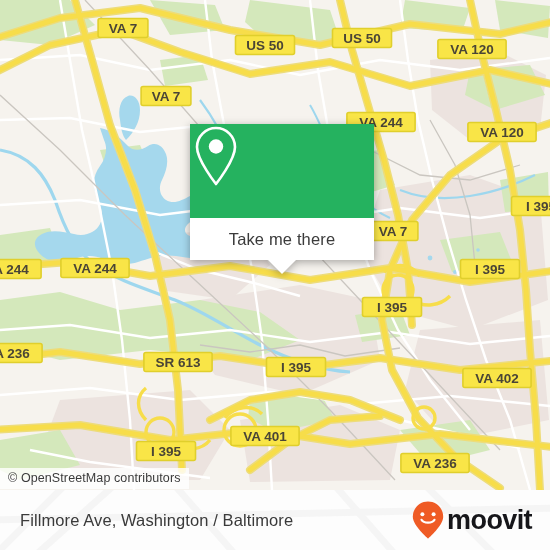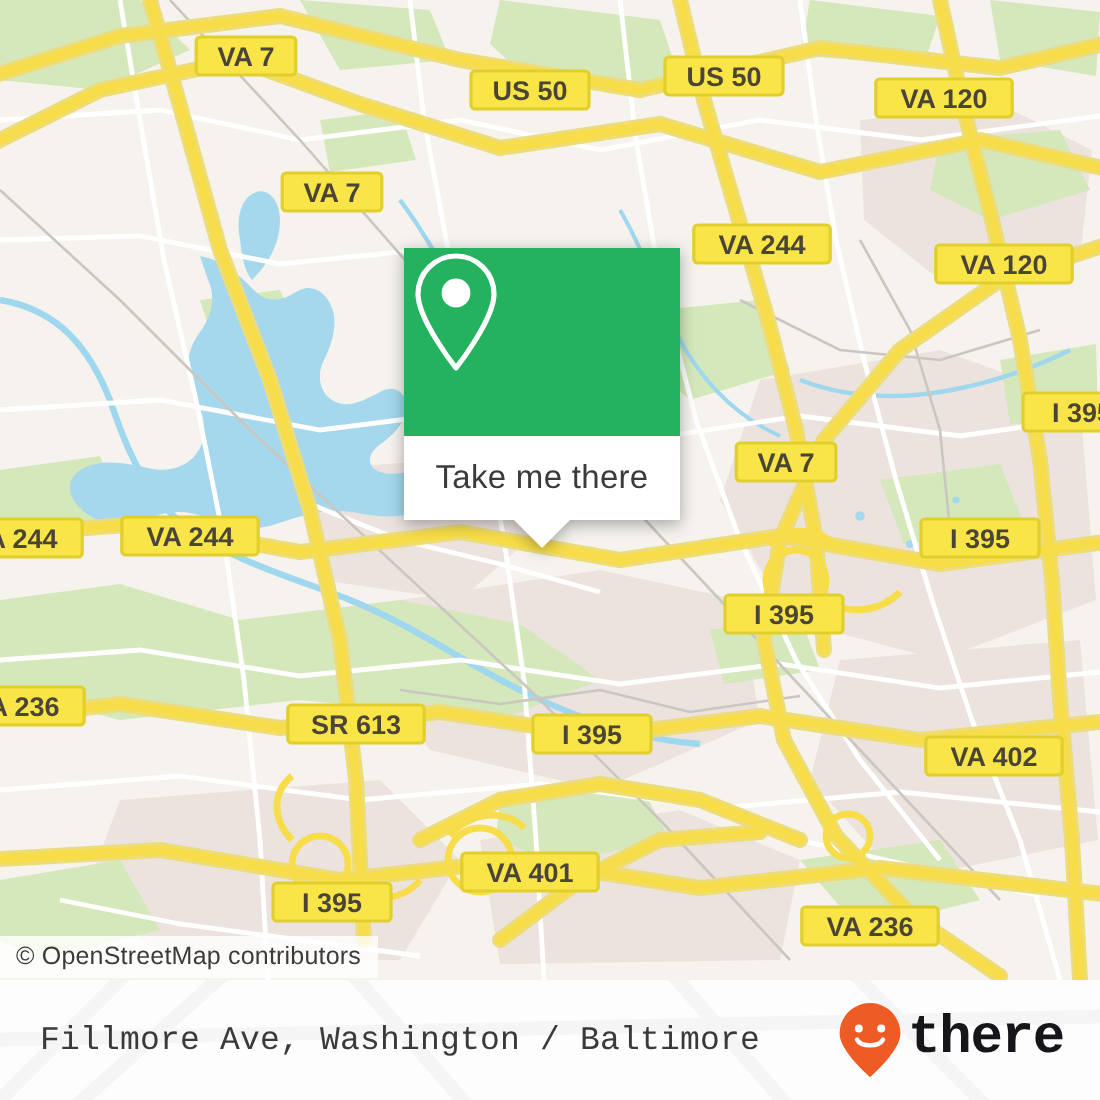--- a/index.html
+++ b/index.html
@@ -18,44 +18,43 @@
   .attribution{
     position:absolute;left:0;top:468px;
     background:rgba(255,255,255,0.80);
     padding:3px 8px 4px 8px;
     font-size:12.5px;color:#3b3b3b;letter-spacing:.1px;
     white-space:nowrap;z-index:40;text-align:center;
   }
 
   
   .popup{
-    position:absolute;left:190px;top:124px;width:138px;z-index:60;
+    position:absolute;left:190px;top:124px;width:184px;z-index:60;
     filter:drop-shadow(0 2px 4px rgba(0,0,0,.33));
-    margin-left:12px;
   }
   .popup-head{
     height:94px;background:#25b25f;
     display:flex;align-items:center;justify-content:center;
   }
   .popup-body{
     background:#fff;height:42px;
     display:flex;align-items:center;justify-content:center;
   }
   .popup-label{font-size:16.5px;color:#3b3b3b;letter-spacing:.15px;}
   .popup-tail{
     width:0;height:0;margin:0 auto;
     border-left:14px solid transparent;
     border-right:14px solid transparent;
     border-top:14px solid #fff;
   }
 
   
   .footer{
     position:absolute;left:0;top:490px;width:550px;height:60px;
-    background:#fdfdfd;overflow:hidden;font-family:Liberation Mono, monospace;
+    background:#fdfdfd;overflow:hidden;
   }
   .footer .wm{position:absolute;left:0;top:0;opacity:.5;}
   .footer-title{
     position:absolute;left:20px;top:50%;transform:translateY(-50%);
     font-size:16.5px;color:#3a3a3a;letter-spacing:.1px;white-space:nowrap;
   }
   .brand{
     position:absolute;right:18px;top:50%;transform:translateY(-50%);
     display:flex;align-items:center;gap:2px;
   }
@@ -318,17 +317,17 @@
       </g>
     </svg>
     <div class="footer-title">Fillmore Ave, Washington / Baltimore</div>
     <div class="brand">
       <svg width="34" height="40" viewBox="0 0 34 40">
         <path d="M17 1.5 C8.6 1.5 1.8 8.3 1.8 16.7 C1.8 25.6 17 38.5 17 38.5 C17 38.5 32.2 25.6 32.2 16.7 C32.2 8.3 25.4 1.5 17 1.5 Z" fill="#ef5b25"></path>
         <circle cx="11.4" cy="14.2" r="2.0" fill="#ffffff"></circle>
         <circle cx="22.6" cy="14.2" r="2.0" fill="#ffffff"></circle>
         <path d="M10.5 19.8 C12.6 23.6 21.4 23.6 23.5 19.8" fill="none" stroke="#ffffff" stroke-width="2.2" stroke-linecap="round"></path>
       </svg>
-      <span class="brand-name">there</span>
+      <span class="brand-name">moovit</span>
     </div>
   </div>
 
 </div>
 
 </body></html>

